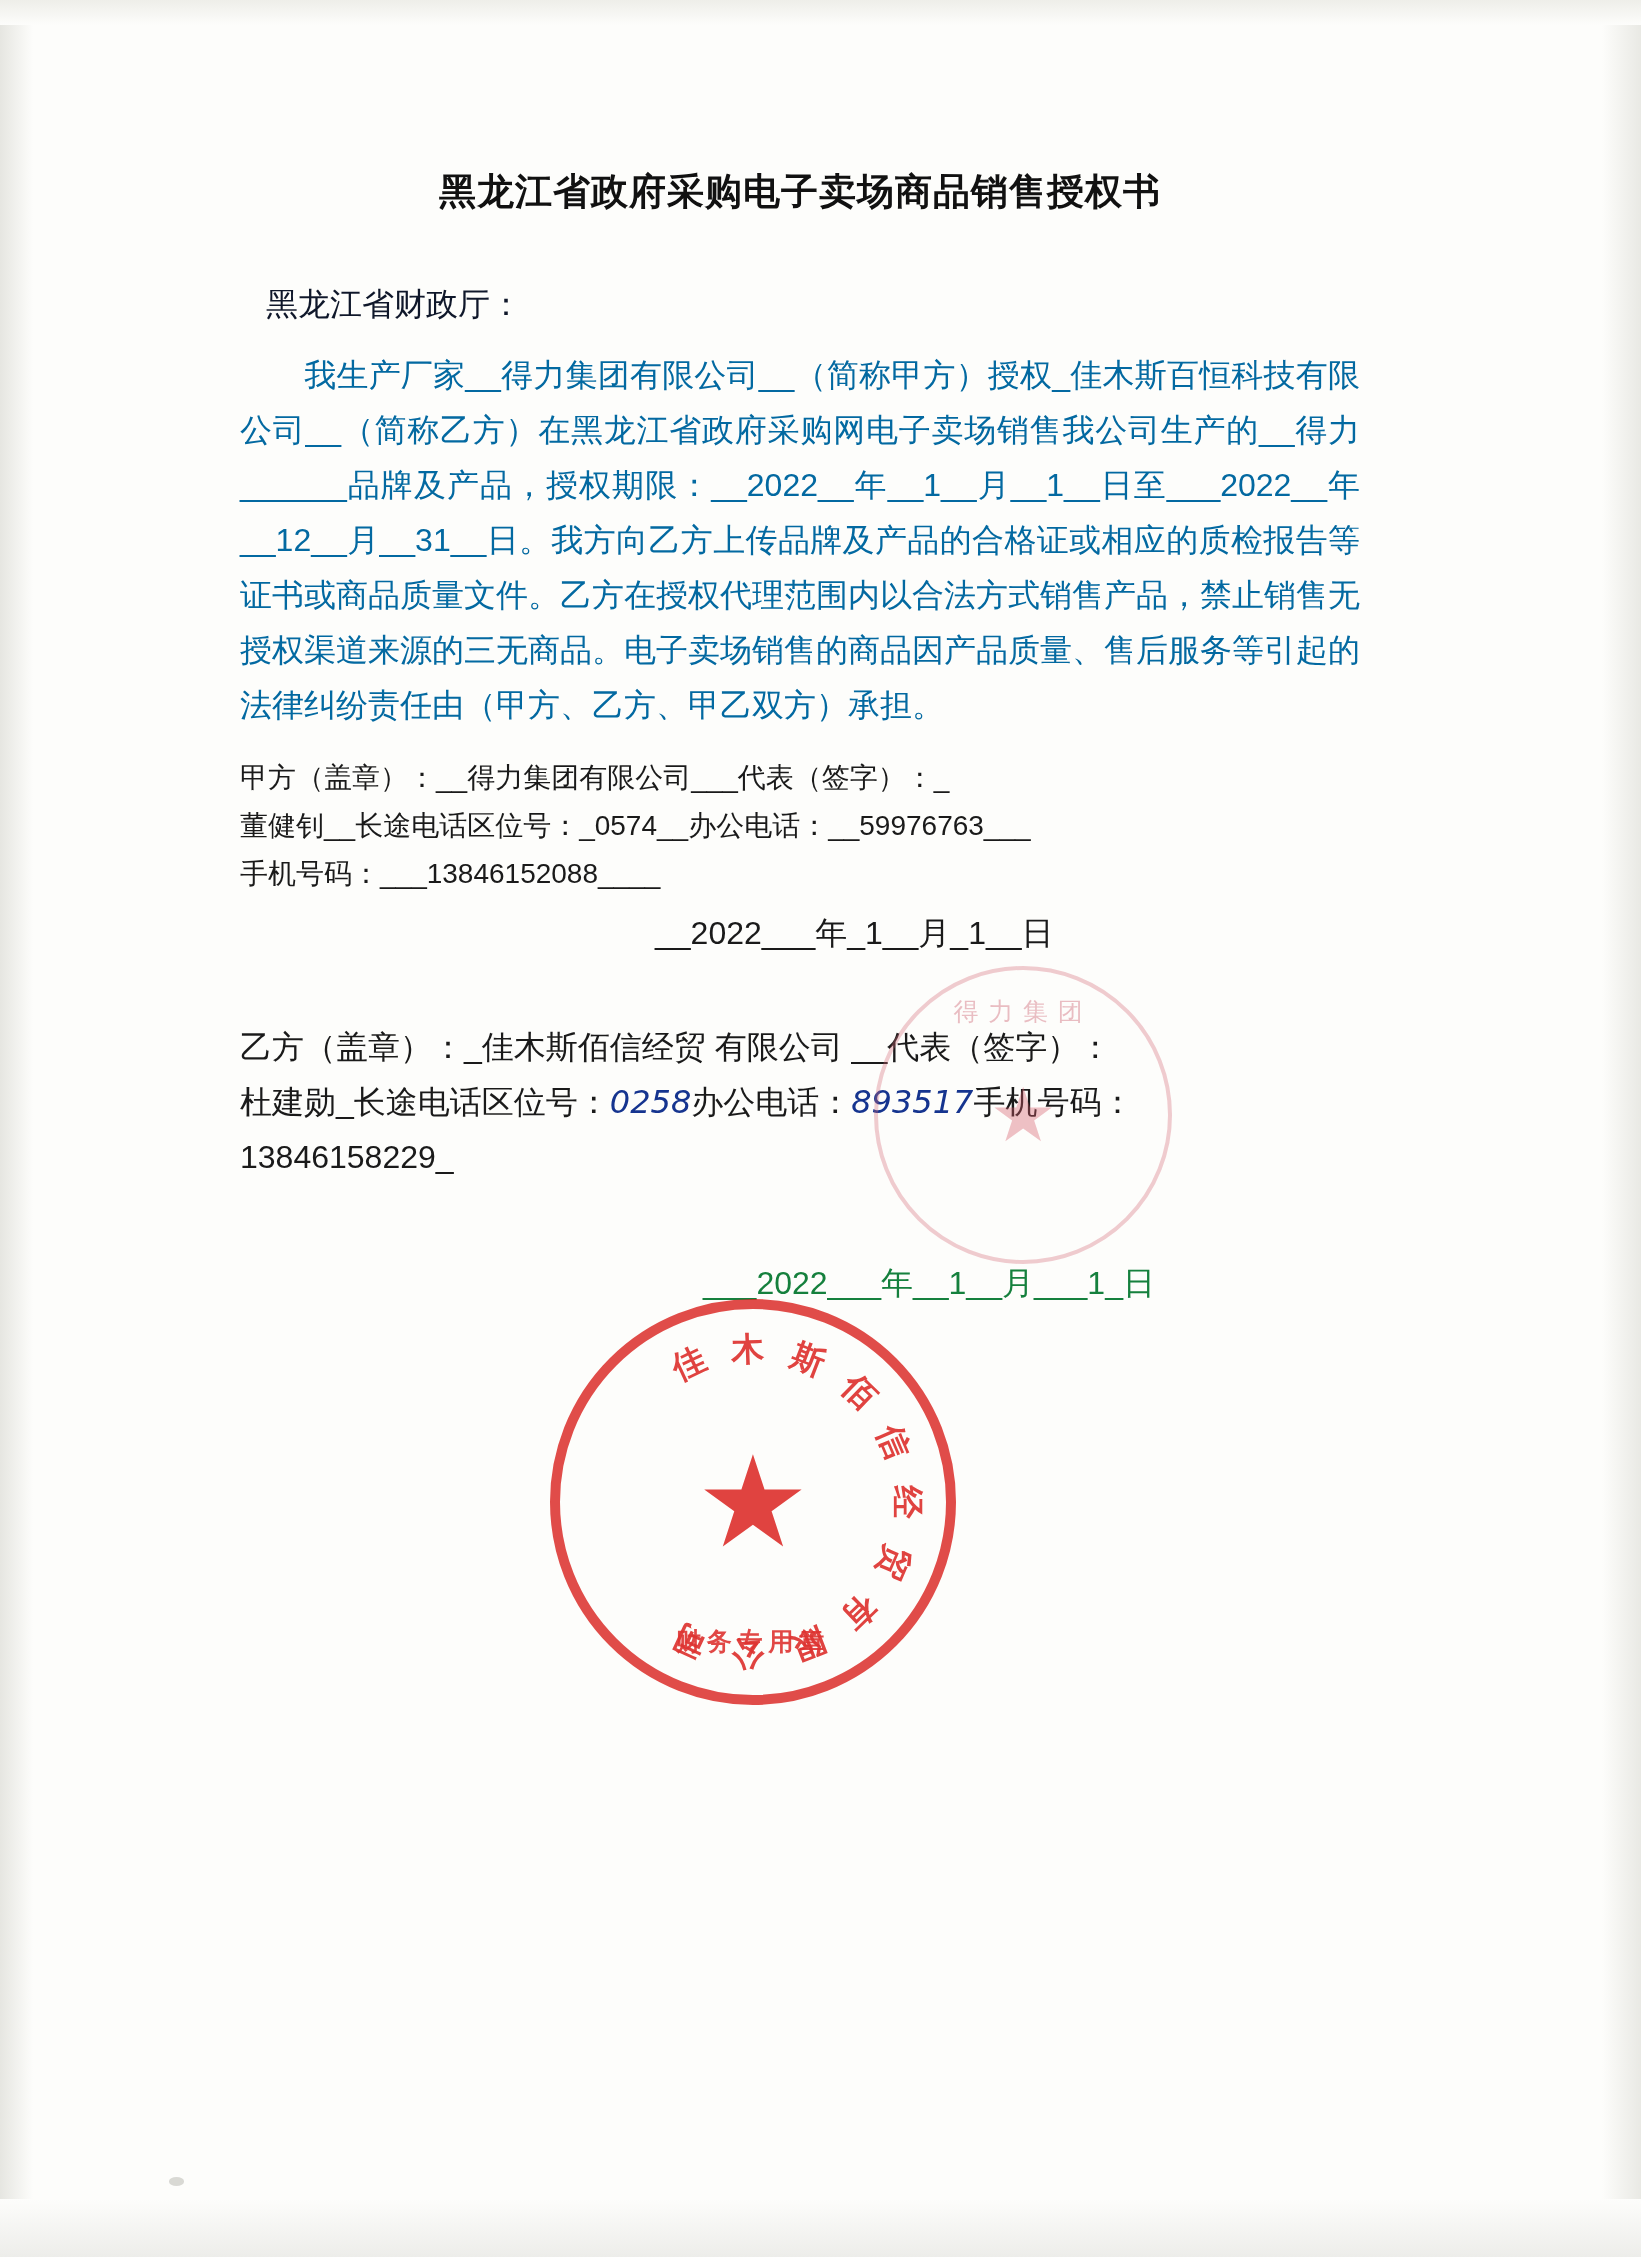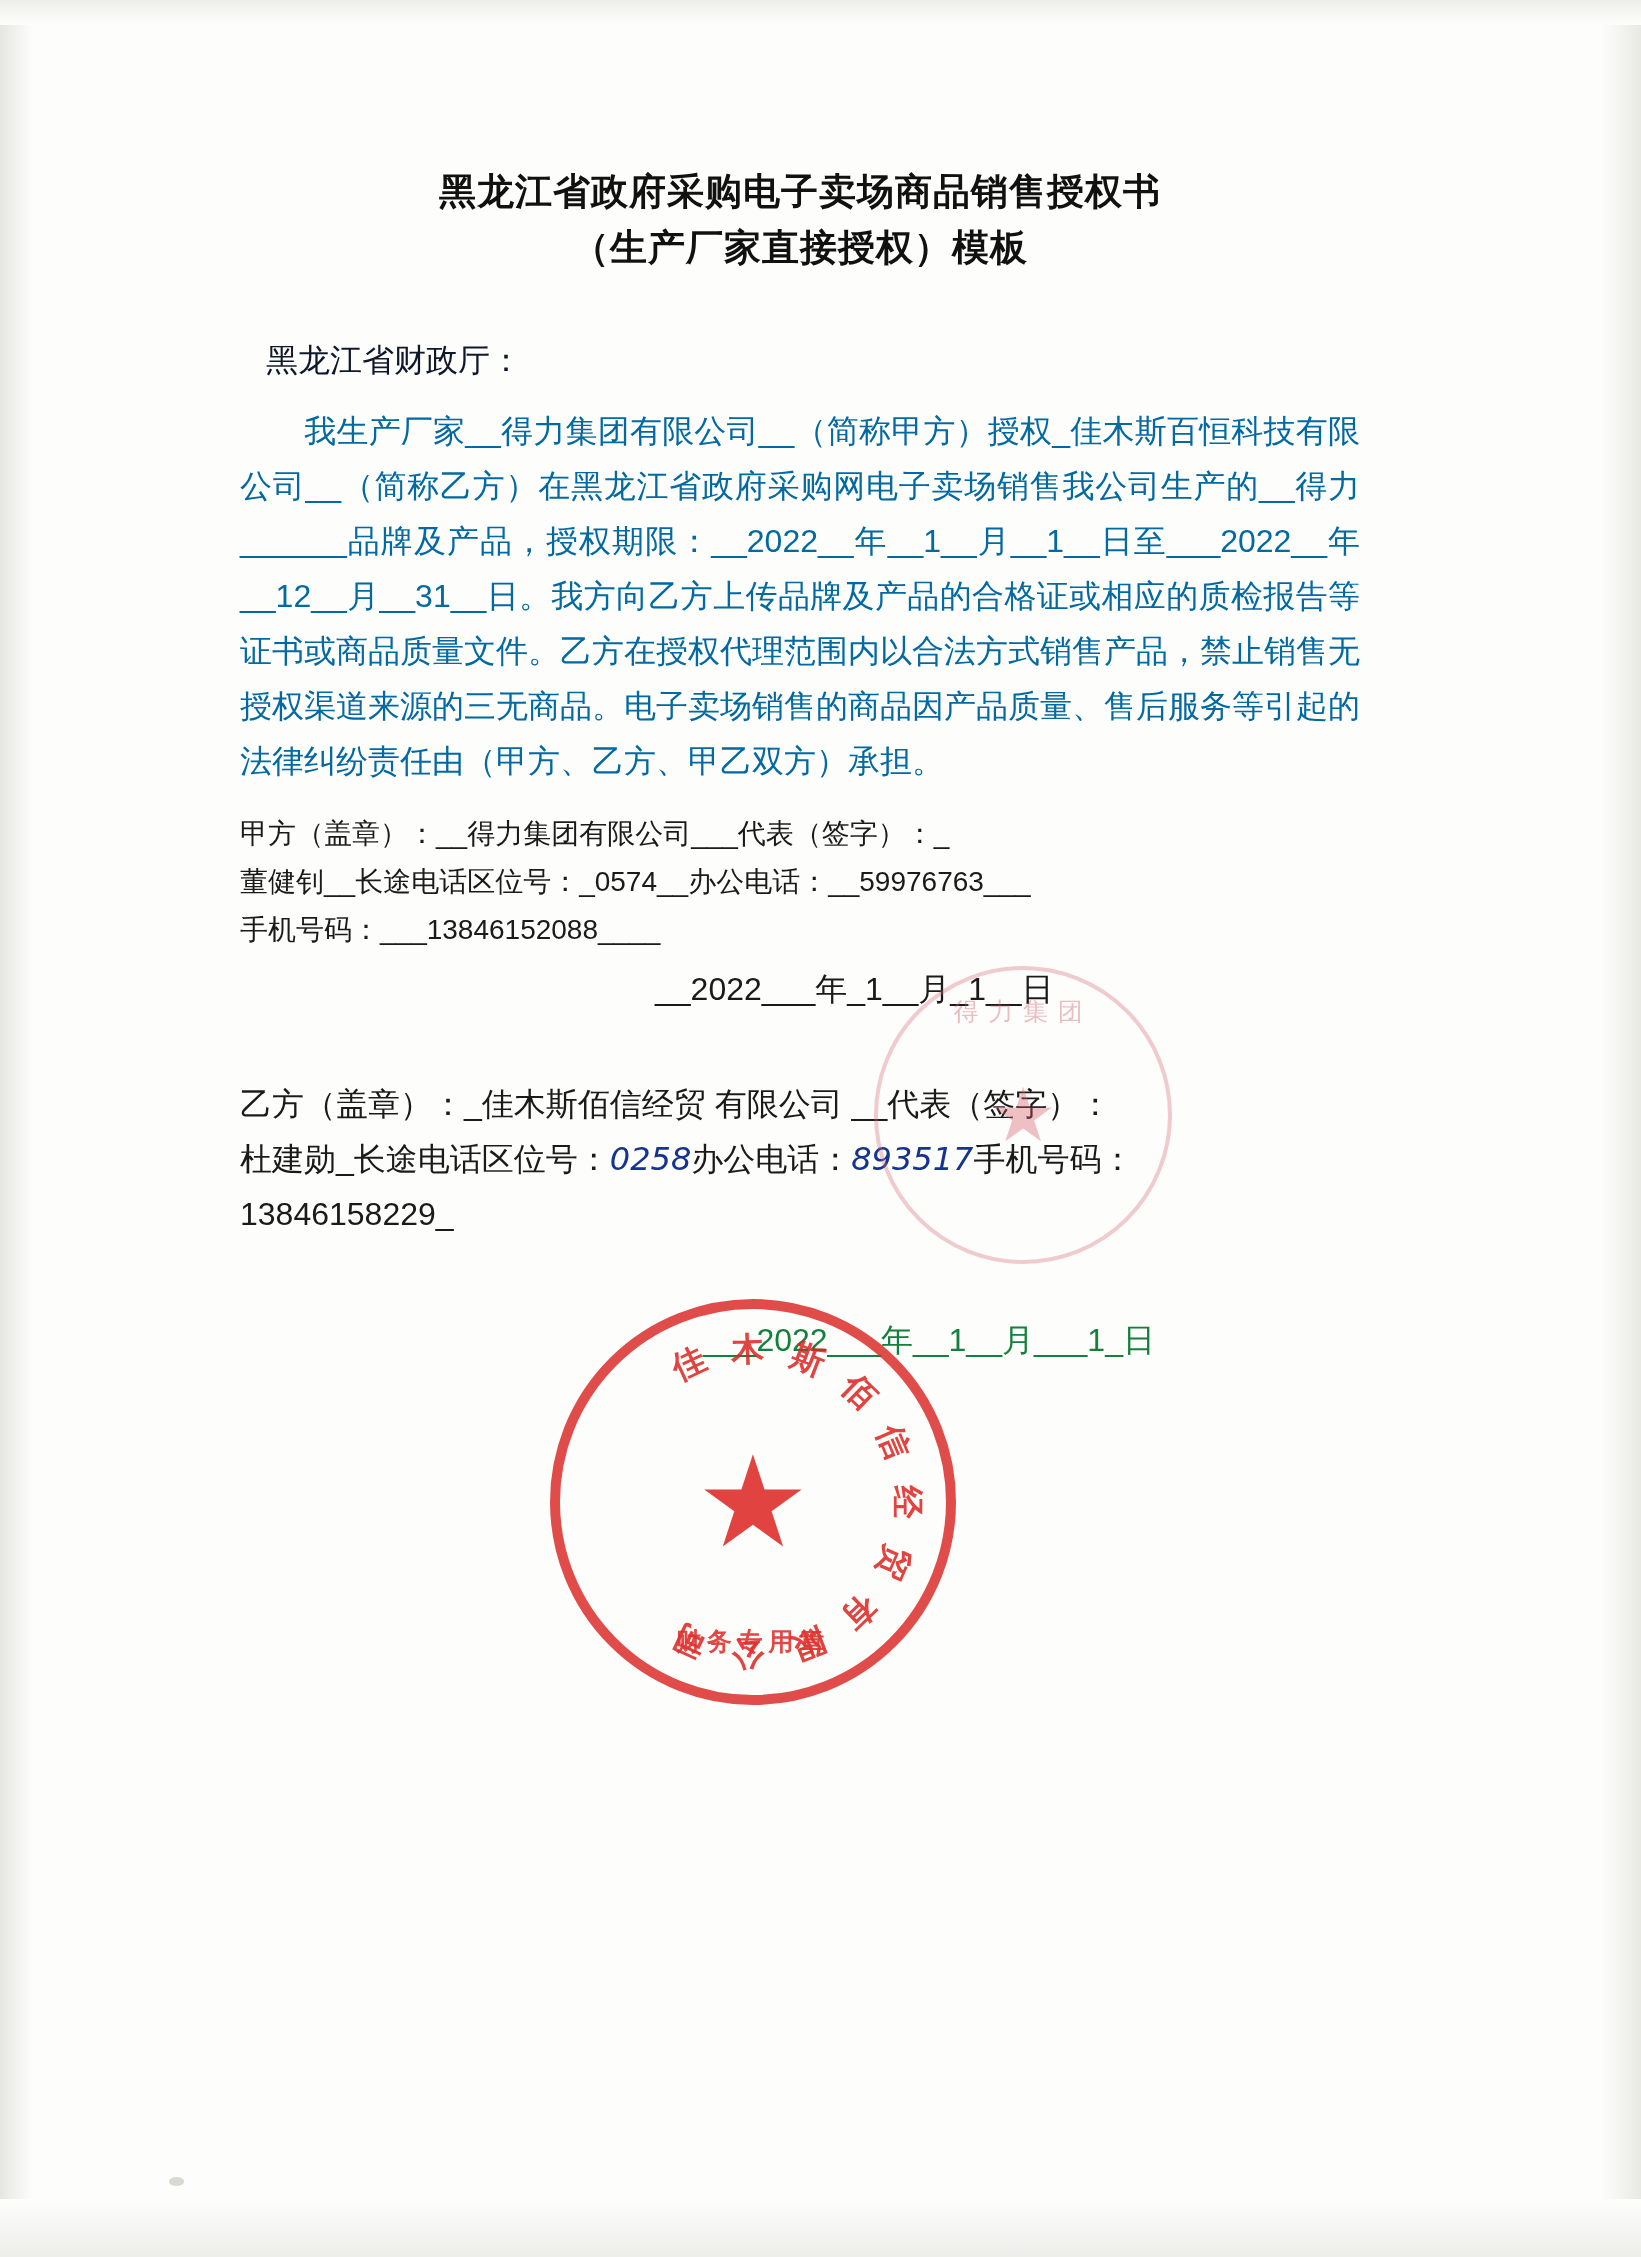--- a/index.html
+++ b/index.html
@@ -225,21 +225,20 @@
 
 <div class="page">
   <div class="scan-edge-left"></div>
   <div class="scan-edge-right"></div>
   <div class="scan-edge-top"></div>
   <div class="scan-edge-bottom"></div>
 
   <div class="doc-body">
 
     <div class="title">黑龙江省政府采购电子卖场商品销售授权书</div>
-    <div class="title-line2">（生产厂家直接授权）模板</div>
 
     <div class="addressee">黑龙江省财政厅：</div>
 
     <div class="para"><span class="indent"></span><span>我生产厂家__得力集团有限公司__（简称甲方）授权_佳木斯百恒科技有限公司__（简称乙方）在黑龙江省政府采购网电子卖场销售我公司生产的__得力______品牌及产品，授权期限：__2022__年__1__月__1__日至___2022__年__12__月__31__日。我方向乙方上传品牌及产品的合格证或相应的质检报告等证书或商品质量文件。乙方在授权代理范围内以合法方式销售产品，禁止销售无授权渠道来源的三无商品。电子卖场销售的商品因产品质量、售后服务等引起的法律纠纷责任由（甲方、乙方、甲乙双方）承担。</span></div>
 
     <div class="block-a">
       <div><span class="indent"></span><span>甲方（盖章）：__得力集团有限公司___代表（签字）：_</span></div>
       <div>董健钊__长途电话区位号：_0574__办公电话：__59976763___</div>
       <div>手机号码：___13846152088____</div>
     </div>

